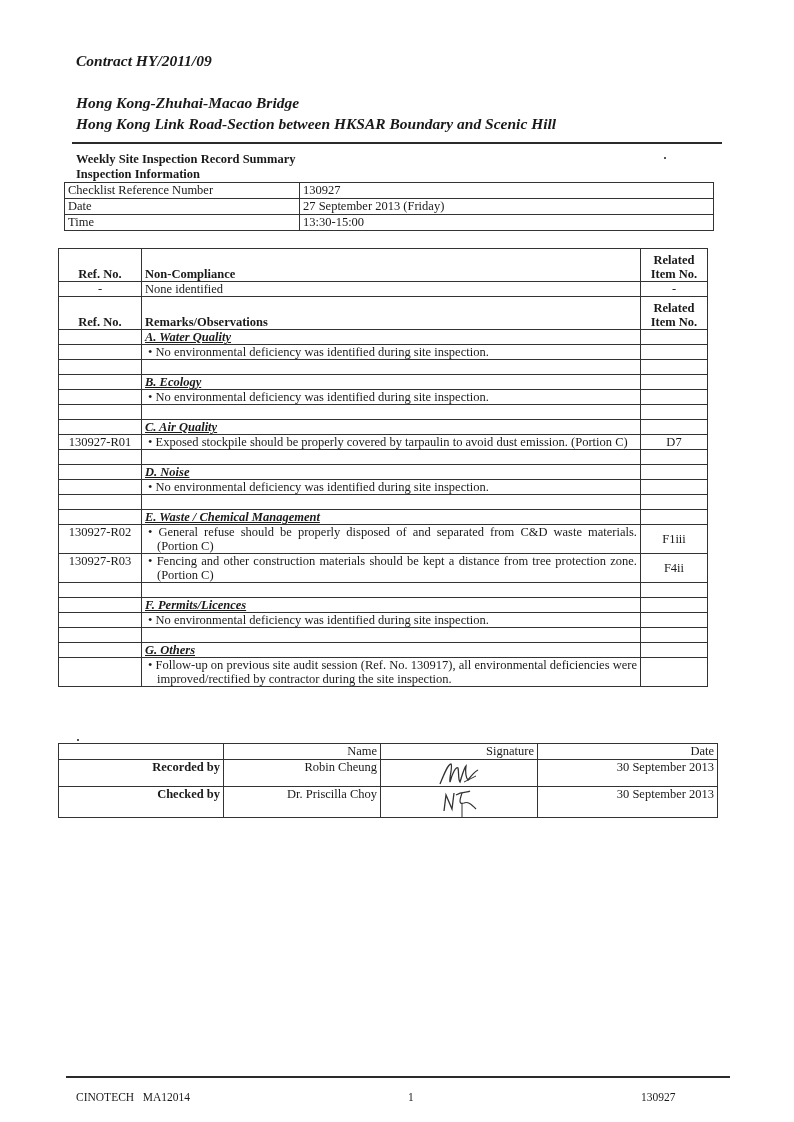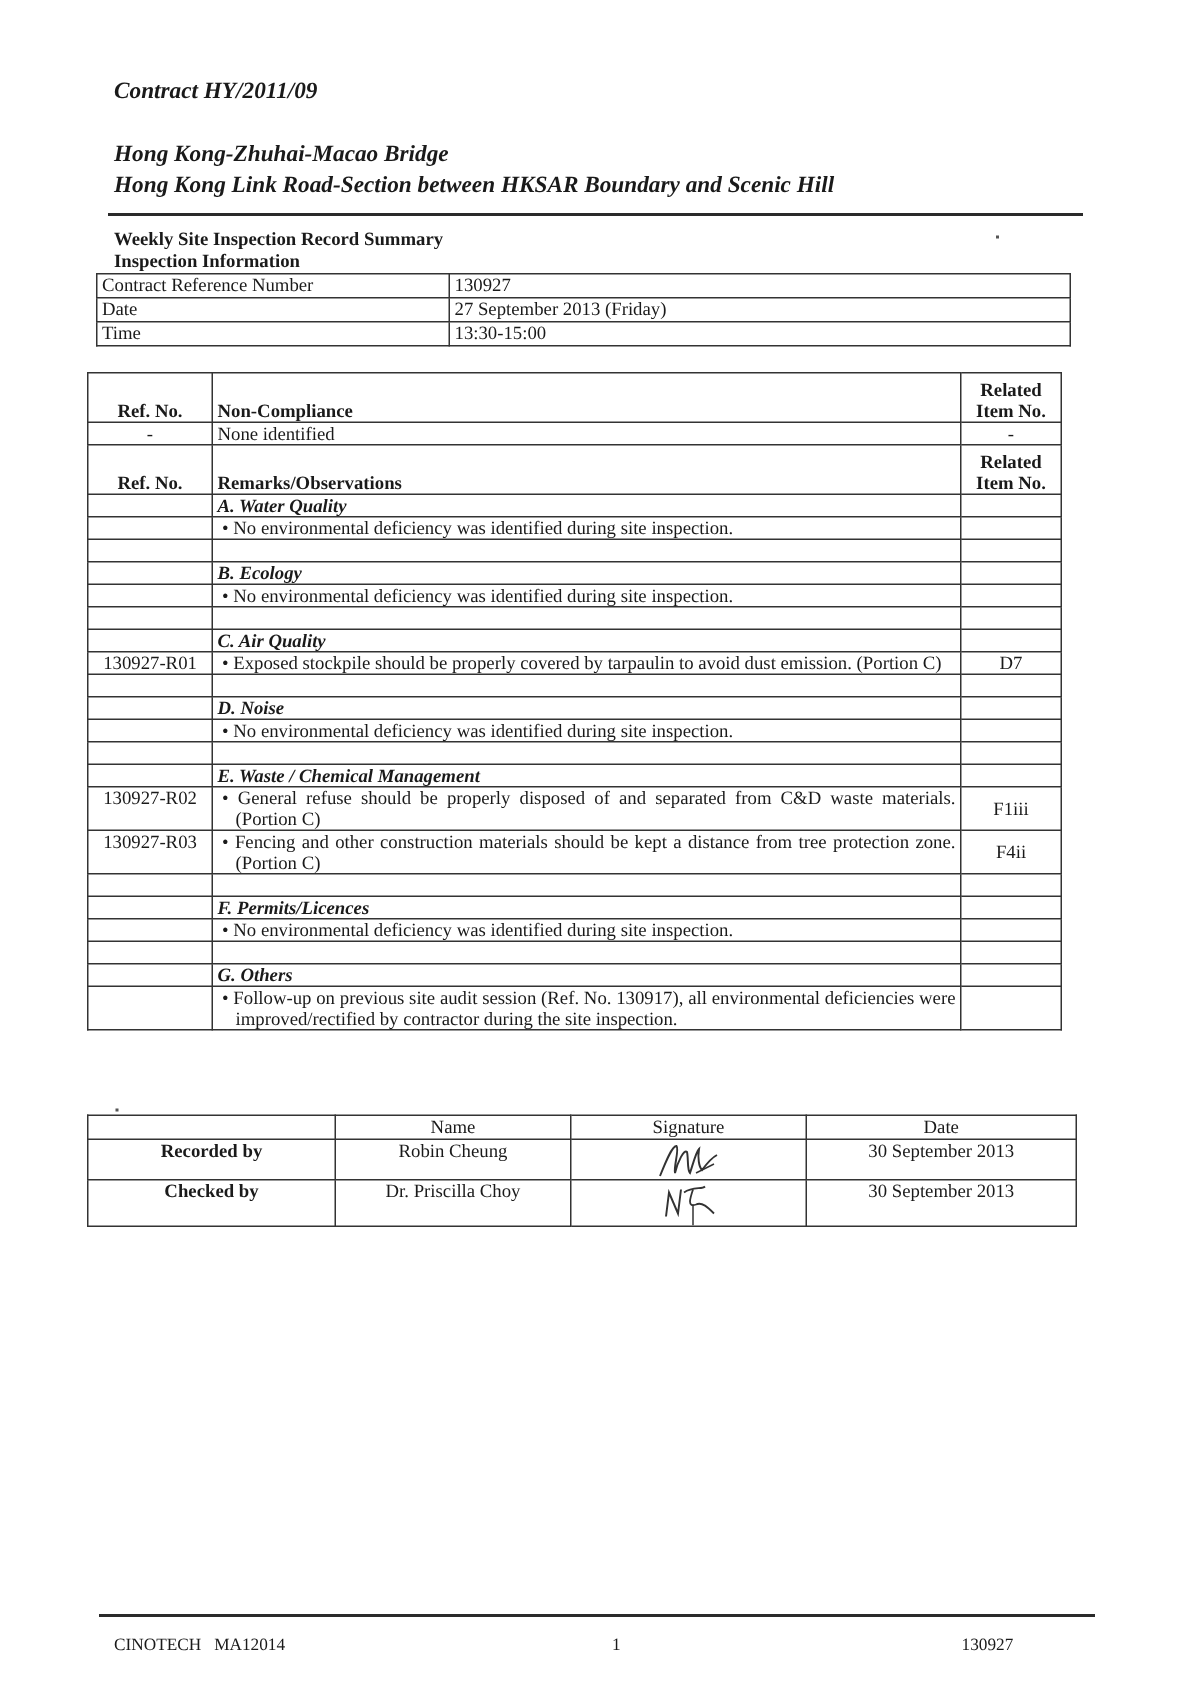--- a/index.html
+++ b/index.html
@@ -23,28 +23,28 @@
   #info td { height: 15px; }
   #info td.k { width: 228px; }
 
   #main { left: 58px; top: 248px; width: 650px; }
   #main td.c1 { width: 76px; text-align: center; }
   #main td.c3 { width: 60px; text-align: center; margin-left: 20px; }
   #main td.hdrcell { font-weight: bold; vertical-align: bottom; }
   #main tr.h2 td { height: 32px; }
   #main tr.r td { height: 14px; }
   #main tr.blank td { height: 14px; }
-  #main td.sec { font-weight: bold; font-style: italic; }
+  #main td.sec { font-weight: bold; font-style: italic; text-decoration: underline; }
   #main td.txt { text-align: justify; }
   .bullet::before { content: "\2022\00a0"; }
   .hang { padding-left: 12px; text-indent: -9px; display: block; }
   #main td.mid { vertical-align: middle; }
 
   #sig { left: 58px; top: 743px; width: 660px; font-size: 12.5px; }
-  #sig td { text-align: center; height: 15px; }
+  #sig td { text-align: right; height: 15px; }
   #sig tr.row td { height: 25px; vertical-align: top; }
   #sig td.s1 { width: 158px; font-weight: bold; }
   #sig td.s2 { width: 150px; }
   #sig td.s3 { width: 150px; }
   .sigsvg { display: block; margin: 0 auto; }
 
   .foot { position: absolute; top: 1091px; font-size: 11.5px; }
   #footleft { left: 76px; }
   #footmid { left: 408px; }
   #footright { left: 641px; }
@@ -58,21 +58,21 @@
 <div id="proj2" class="hdr">Hong Kong Link Road-Section between HKSAR Boundary and Scenic Hill</div>
 <div id="toprule" class="rule"></div>
 <div class="speck" style="left:664px;top:157px;"></div>
 
 <div id="summary" class="subhead">Weekly Site Inspection Record Summary</div>
 <div id="infohead" class="subhead">Inspection Information</div>
 
 <table id="info">
   <tbody>
       <tr>
-    <td class="k">Contract Reference Number</td>
+    <td class="k">Checklist Reference Number</td>
     <td>130927</td>
   </tr>
   <tr>
     <td class="k">Date</td>
     <td>27 September 2013 (Friday)</td>
   </tr>
   <tr>
     <td class="k">Time</td>
     <td>13:30-15:00</td>
   </tr>

